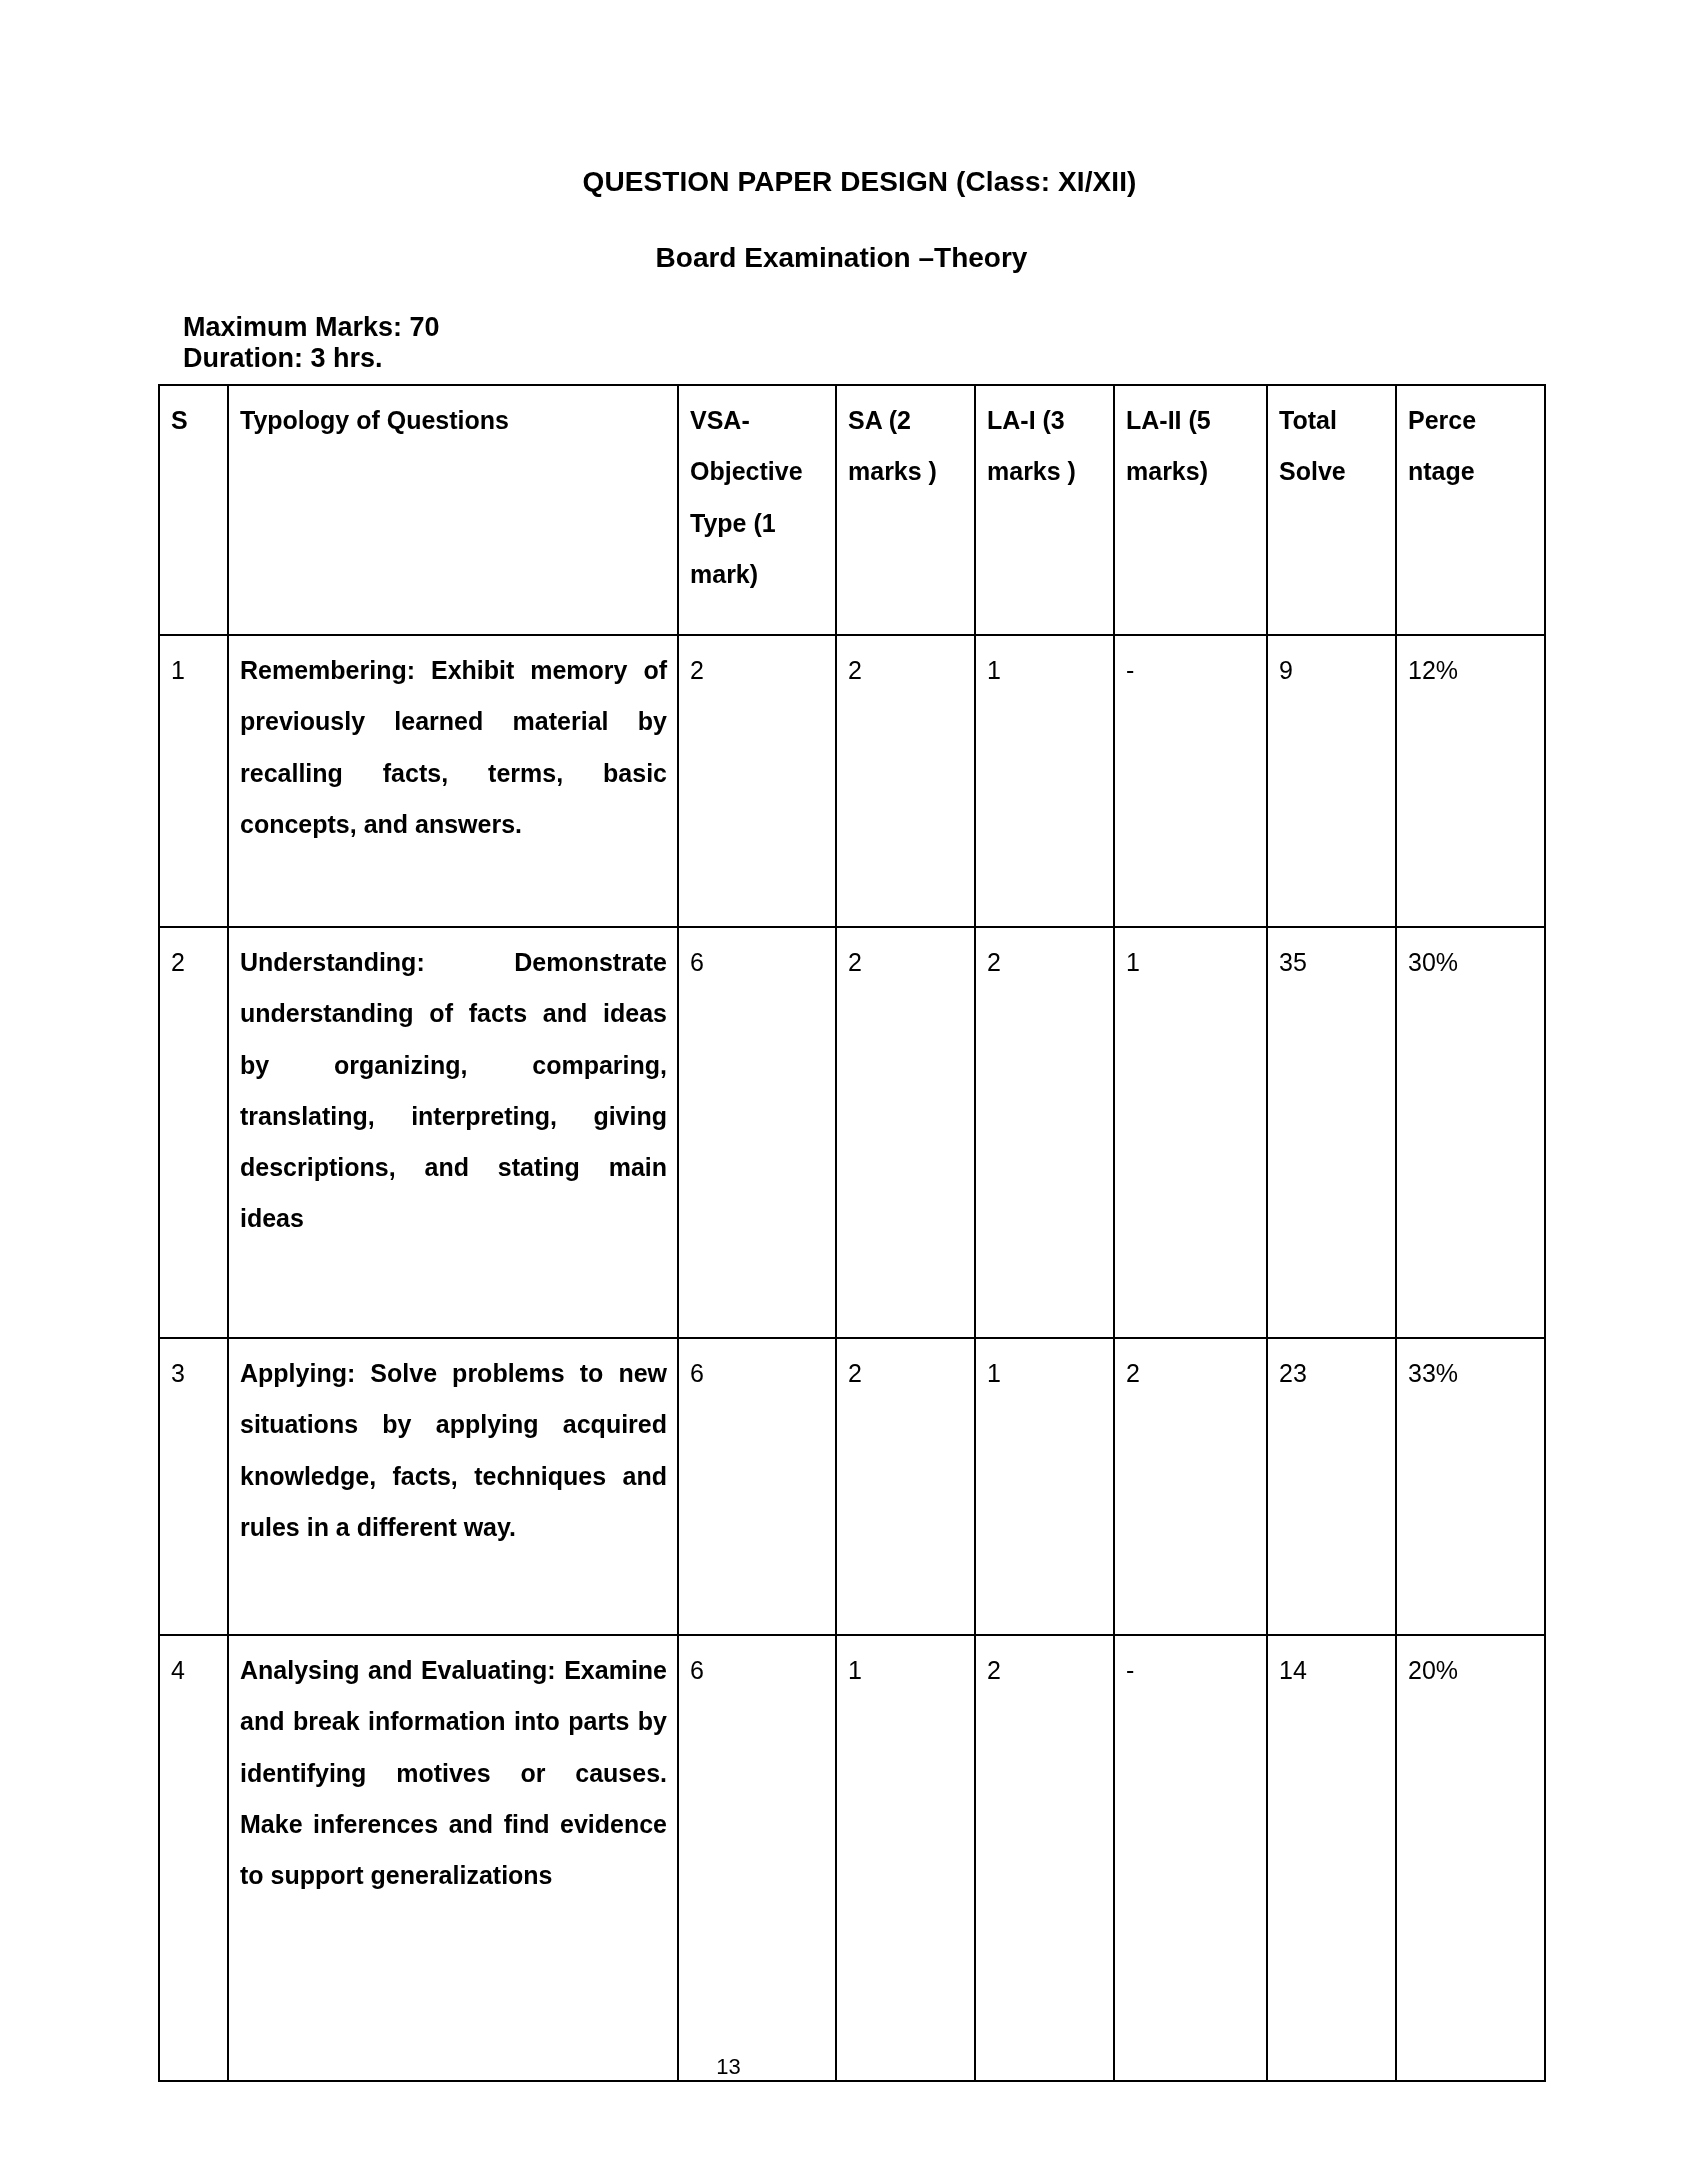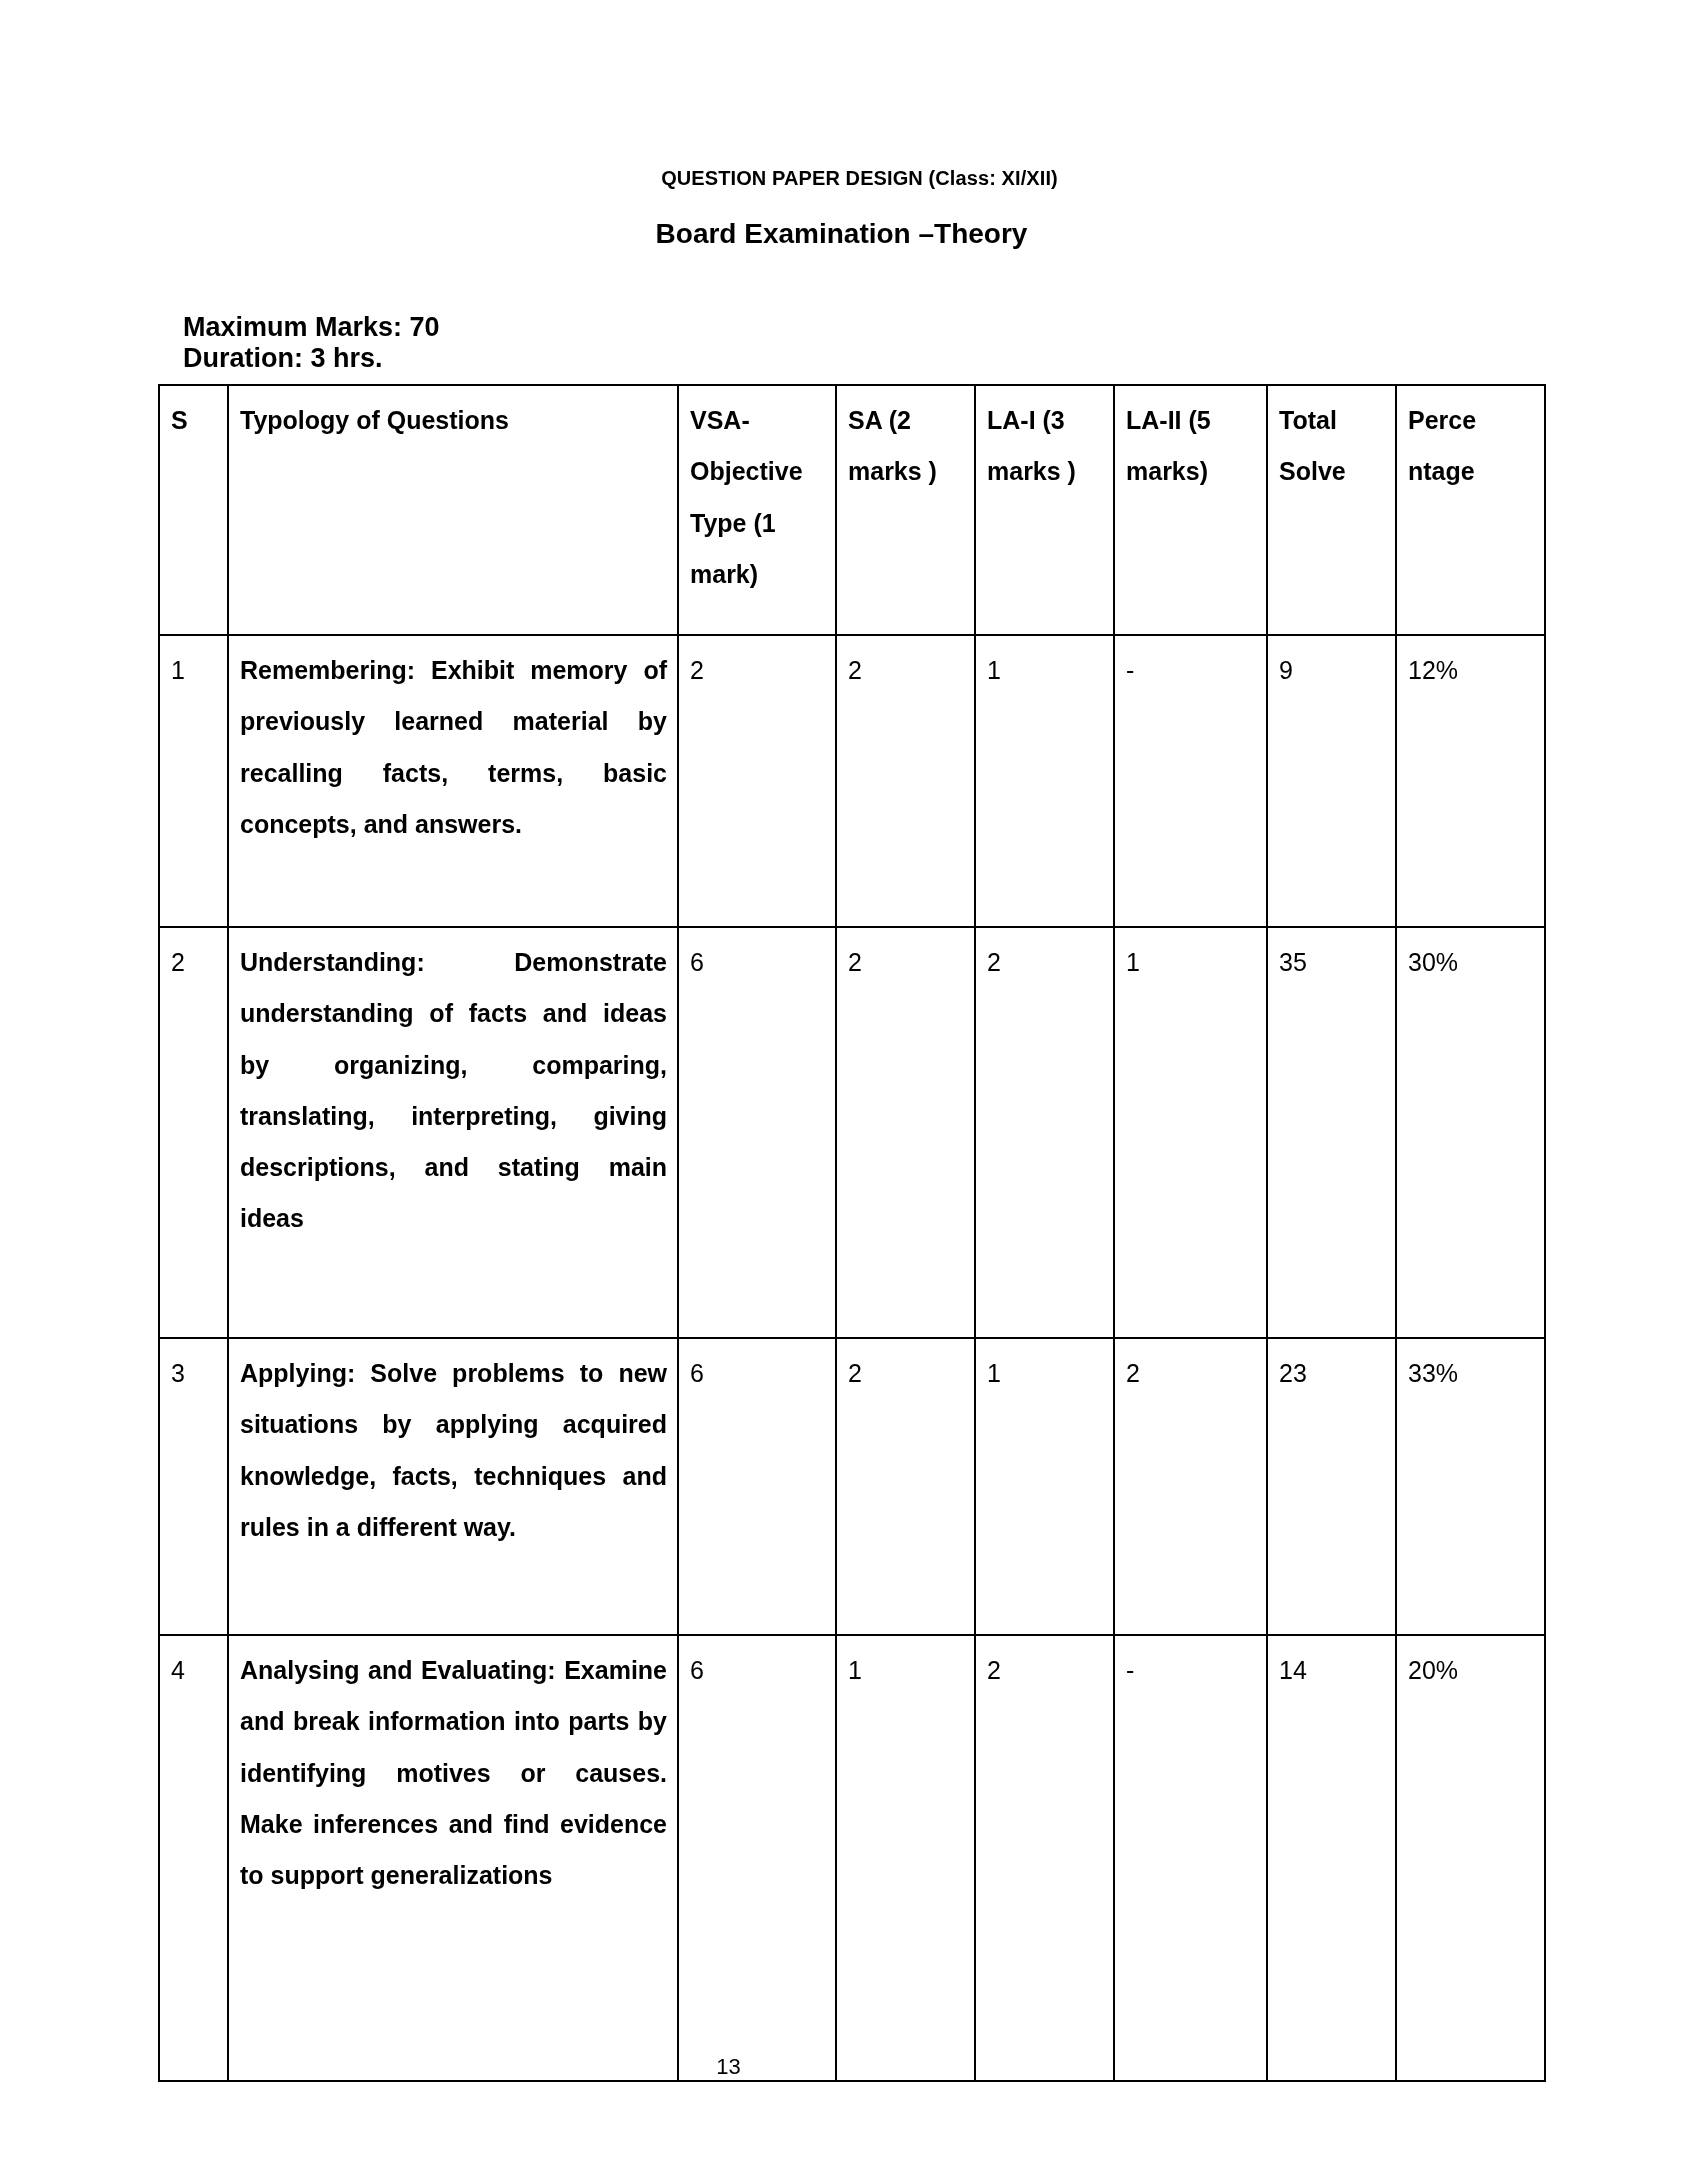--- a/index.html
+++ b/index.html
@@ -25,30 +25,30 @@
 
   
   .title-block {
     position: absolute;
     top: 168px;
     left: 0;
     width: 1683px;
     text-align: center;
   }
   .doc-title {
-    font-size: 20px;
+    font-size: 28px;
     font-weight: bold;
     letter-spacing: 0.1px;
     line-height: 1.0;
     padding-left: 36px;
   }
   .doc-subtitle {
     font-size: 28px;
     font-weight: bold;
-    margin-top: 32px;
+    margin-top: 48px;
     line-height: 1.0;
   }
 
   .meta-row {
     position: absolute;
     top: 312px;
     left: 183px;
     width: 1317px;
     display: flex;
     justify-content: space-between;

